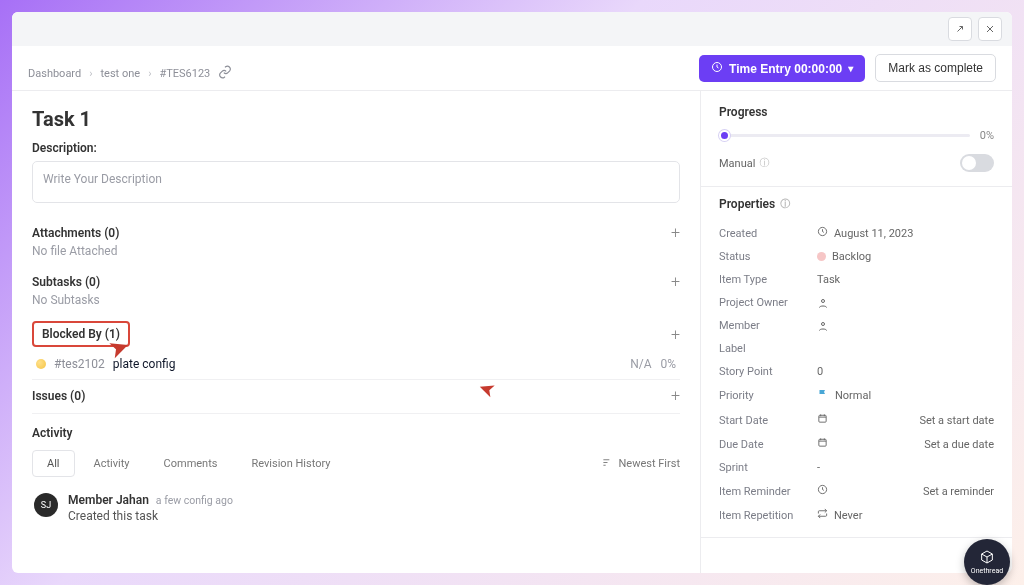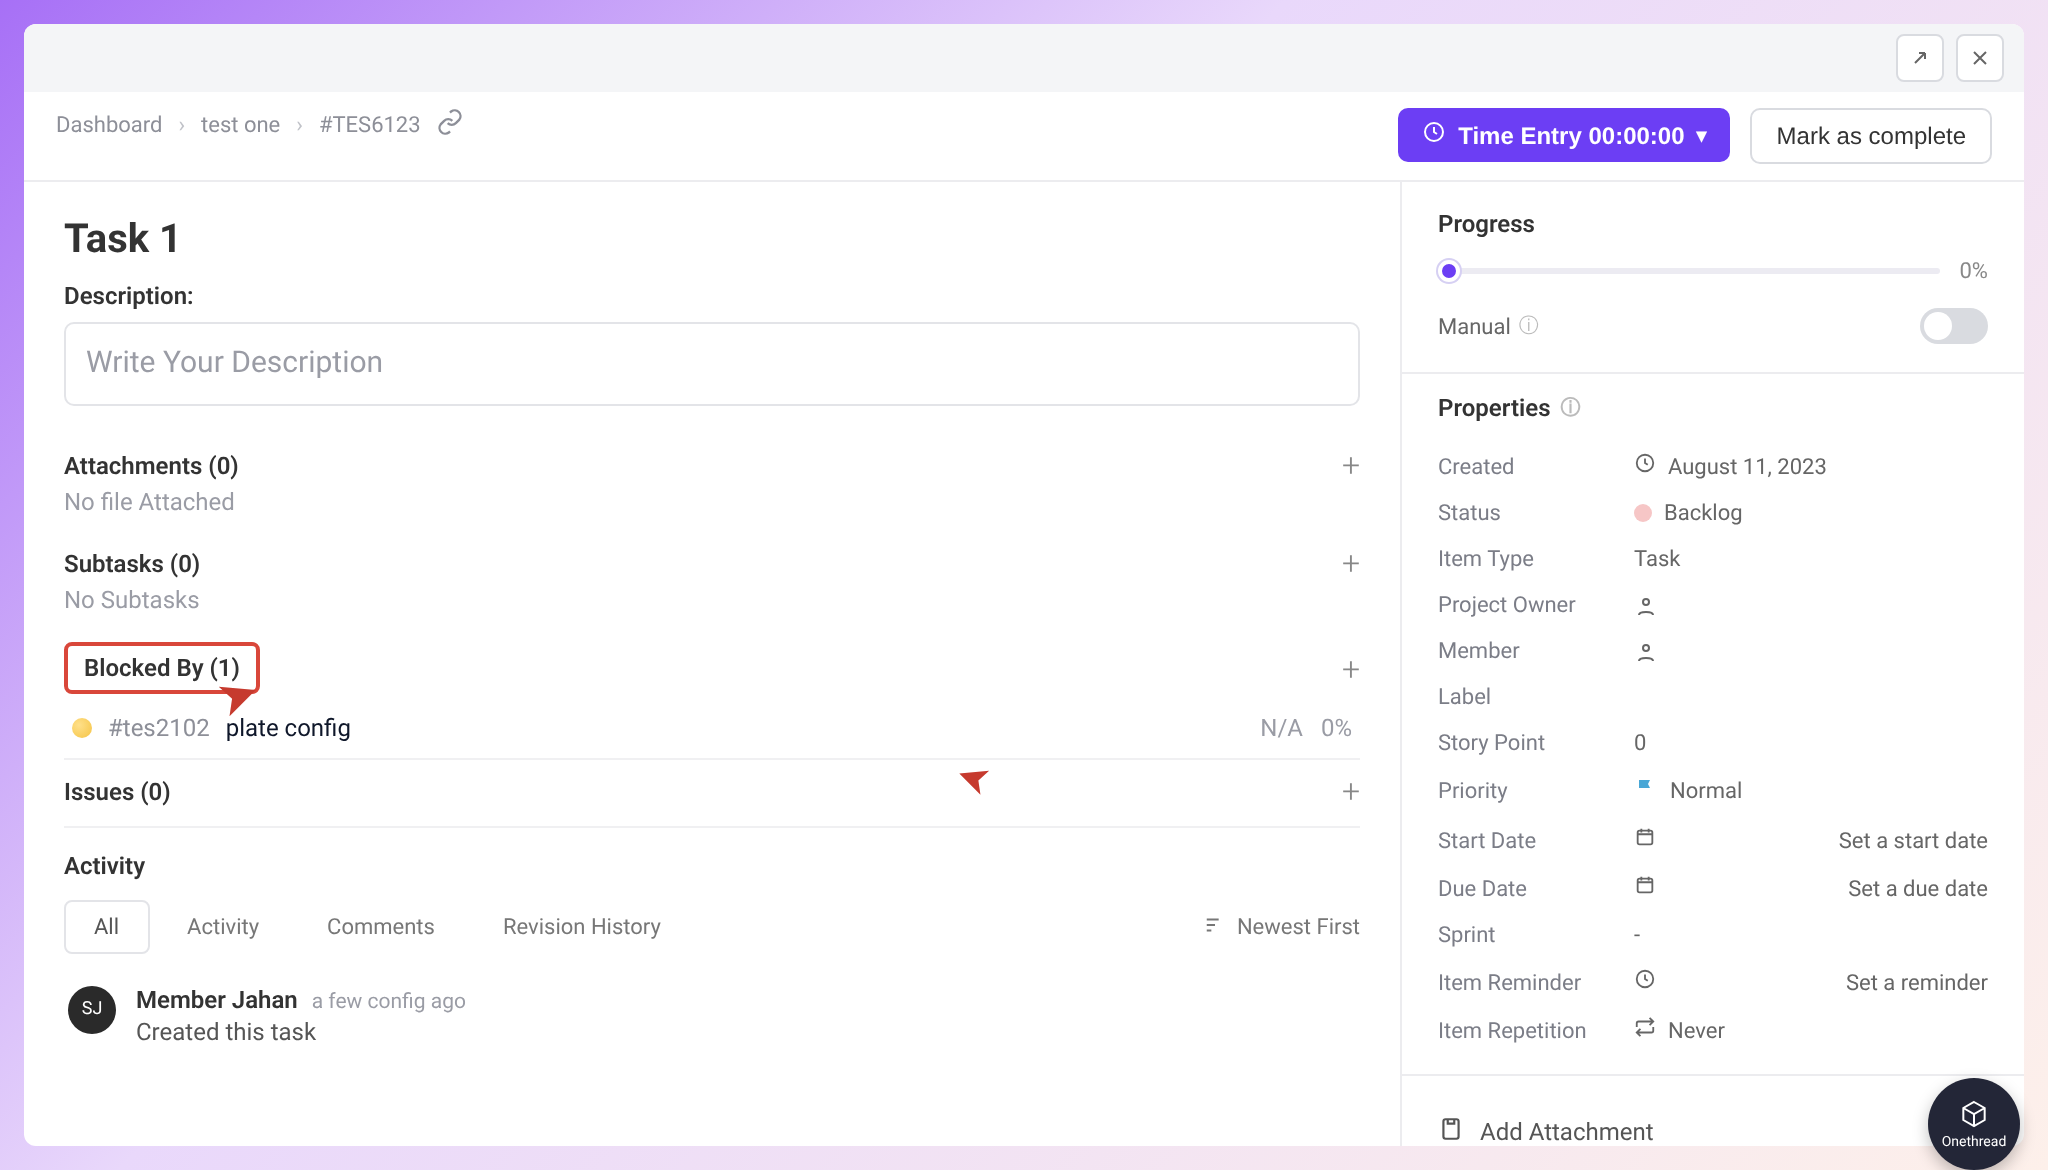--- a/index.html
+++ b/index.html
@@ -37,21 +37,21 @@
     border-radius: 4px;
     background: #fff;
     display: flex;
     align-items: center;
     justify-content: center;
     cursor: pointer;
     color: #666;
   }
   .header-row {
     display: flex;
-    align-items: flex-start;
+    align-items: flex-end;
     padding: 8px 16px;
     gap: 10px;
   }
   .breadcrumbs {
     display: flex;
     align-items: center;
     gap: 8px;
     color: #8d8f98;
     font-size: 11px;
     flex: 1;
@@ -99,21 +99,21 @@
     color: #555;
   }
 
   .task-title { font-size: 20px; font-weight: 700; margin-bottom: 10px; }
   .field-label { font-size: 12px; font-weight: 600; margin-bottom: 6px; color:#333; }
   .desc-box {
     border: 1px solid #e3e4e8;
     border-radius: 5px;
     padding: 10px;
     color: #9a9ca5;
-    font-size: 15px;
+    font-size: 12px;
     margin-bottom: 14px;
     height: 42px;
   }
 
   .section-head {
     display: flex;
     align-items: center;
     justify-content: space-between;
     padding: 6px 0 2px;
     font-weight: 600;
@@ -462,27 +462,20 @@
         <span class="v">
           <span><svg width="11" height="11" viewBox="0 0 24 24" fill="none" stroke="currentColor" stroke-width="2">
                 <path d="M17 2l4 4-4 4M3 12V8a2 2 0 0 1 2-2h16M7 22l-4-4 4-4M21 12v4a2 2 0 0 1-2 2H3"></path>
               </svg></span>
           <span>Never</span>
         </span>
         </div>
 
       <div class="divider"></div>
 
-      <div class="add-attachment">
-        <span><svg width="13" height="13" viewBox="0 0 24 24" fill="none" stroke="currentColor" stroke-width="2">
-              <rect x="5" y="3" width="14" height="18" rx="2"></rect>
-              <path d="M9 3v4h6V3"></path>
-            </svg></span>
-        <span>Add Attachment</span>
-      </div>
     </div>
   </div>
 </div>
 
 <span class="cursor-arrow2">➤</span>
 
 <div class="brand-bubble">
   <svg width="16" height="16" viewBox="0 0 24 24" fill="none" stroke="#fff" stroke-width="1.5">
       <path d="M12 3l8 4.5v9L12 21l-8-4.5v-9L12 3zM4 7.5l8 4.5 8-4.5M12 12v9"></path>
     </svg>

